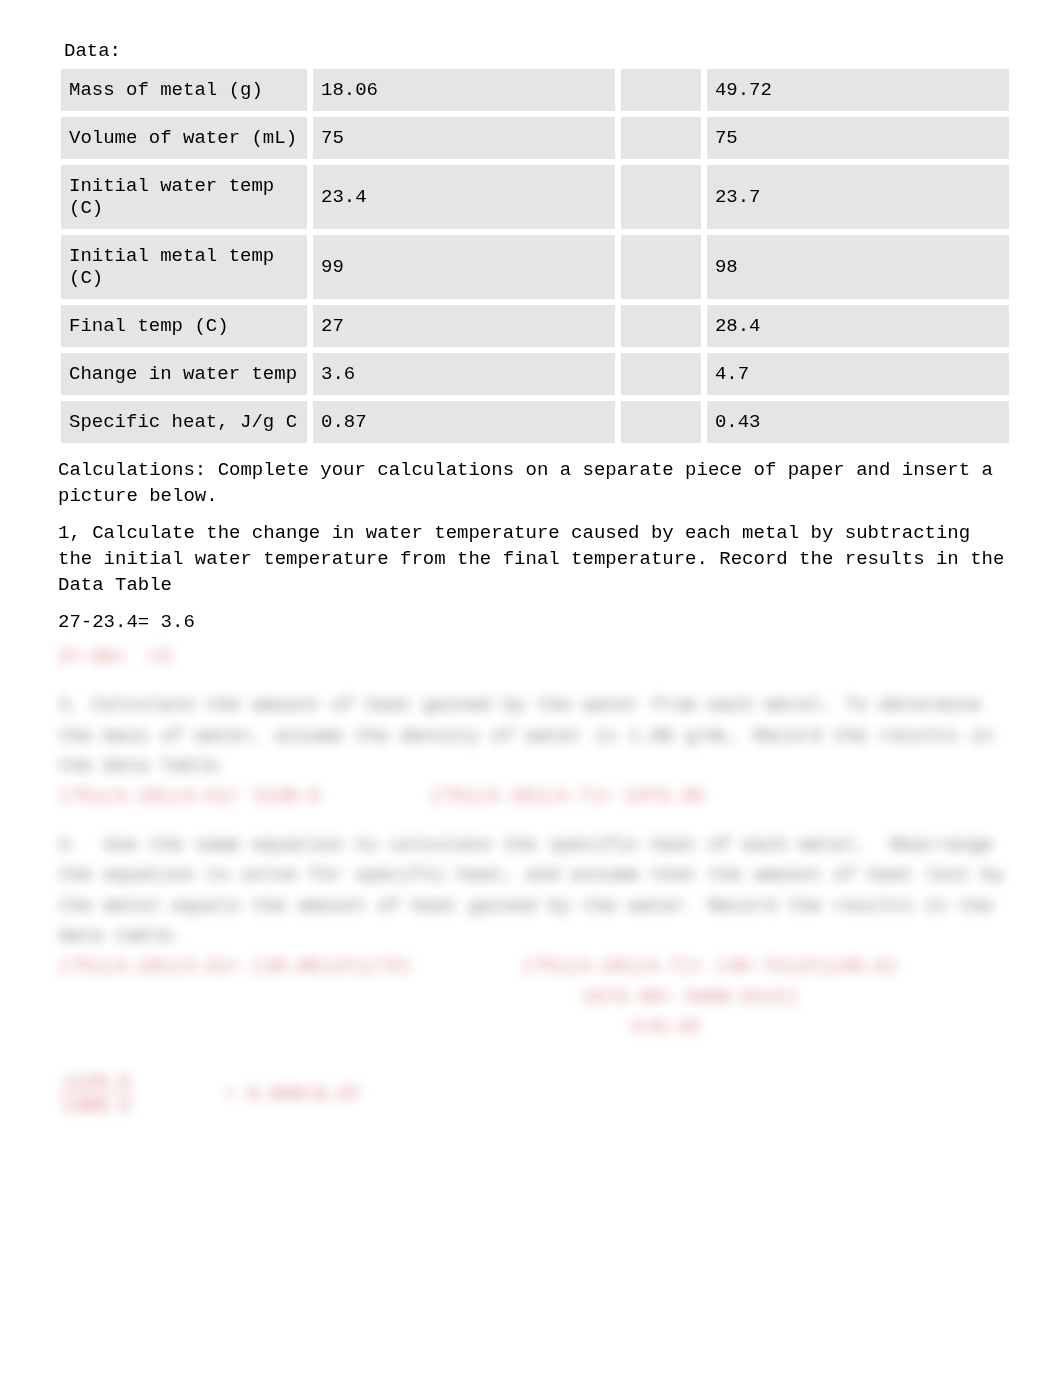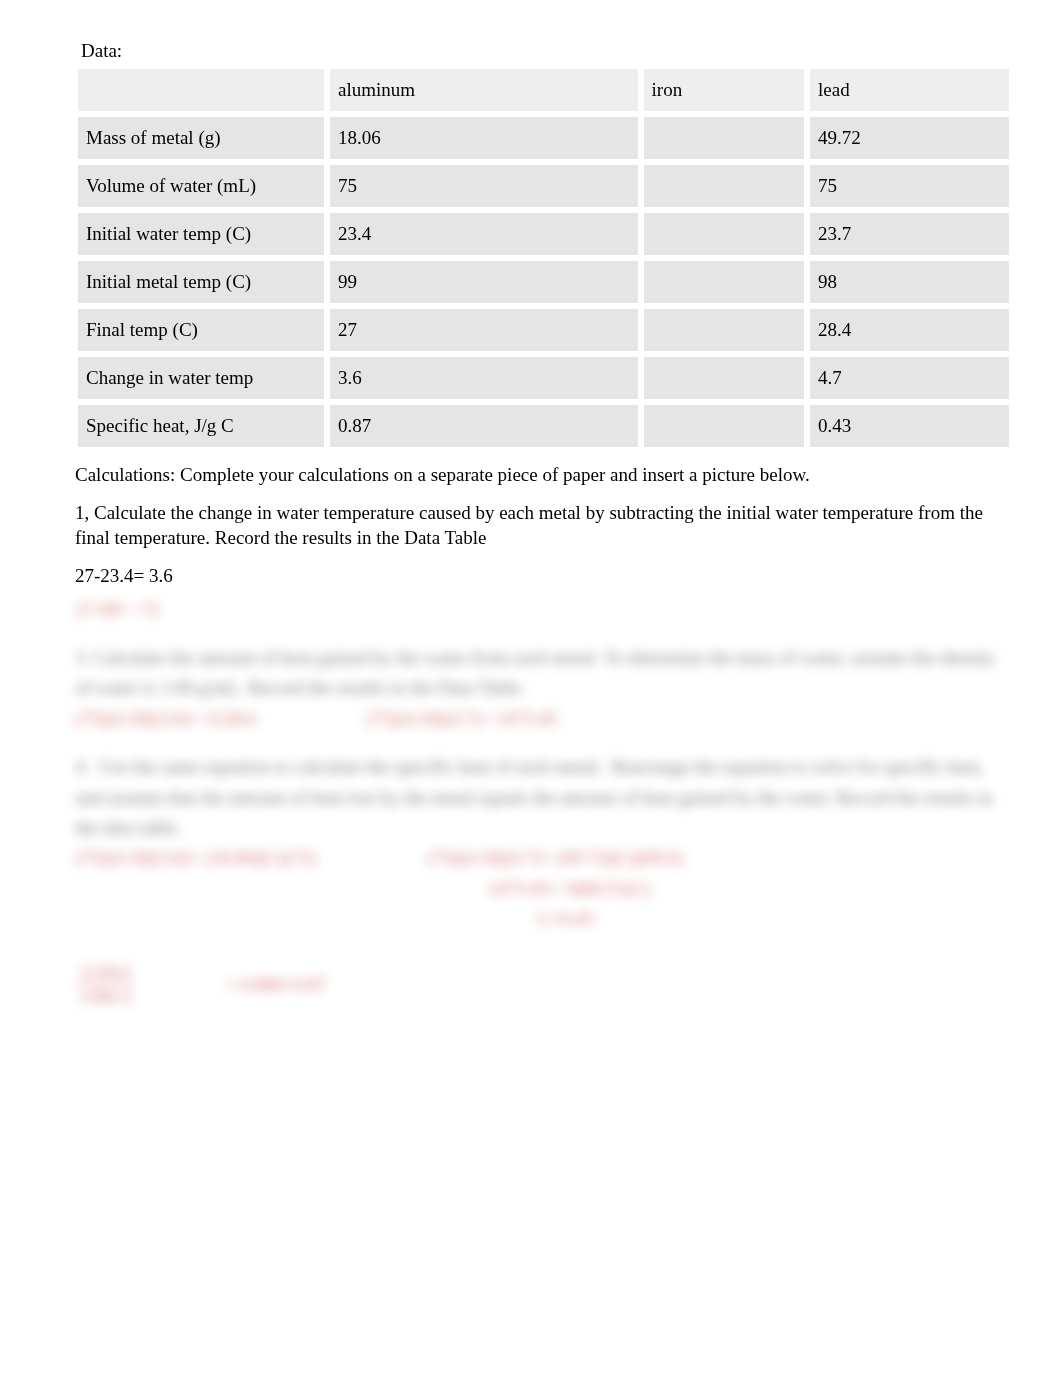--- a/index.html
+++ b/index.html
@@ -4,22 +4,23 @@
 <style>
   html, body {
     margin: 0;
     padding: 0;
     background: #ffffff;
     font-family: "Times New Roman", Times, serif;
     color: #000000;
     width: 1062px;
   }
   .page {
-    padding: 40px 50px 60px 75px;
+    padding: 40px 50px 60px 58px;
     position: relative;
+    font-family: Liberation Mono, monospace;
   }
   .data-label {
     font-size: 19px;
     margin-bottom: 4px;
     margin-left: 6px;
   }
   table.data-table {
     border-collapse: separate;
     border-spacing: 0;
     width: 100%;
@@ -93,26 +94,20 @@
 </style>
 </head>
 <body>
 
 <div class="page">
 
   <div class="data-label">Data:</div>
 
   <table class="data-table">
     <tbody>
-        <tr>
-      <th class="rowlabel"></th>
-      <th class="col">aluminum</th>
-      <th class="col">iron</th>
-      <th class="col">lead</th>
-    </tr>
 
     <tr>
       <td class="rowlabel">Mass of metal (g)</td>
       <td>18.06</td>
       <td></td>
       <td>49.72</td>
     </tr>
     <tr>
       <td class="rowlabel">Volume of water (mL)</td>
       <td>75</td>

